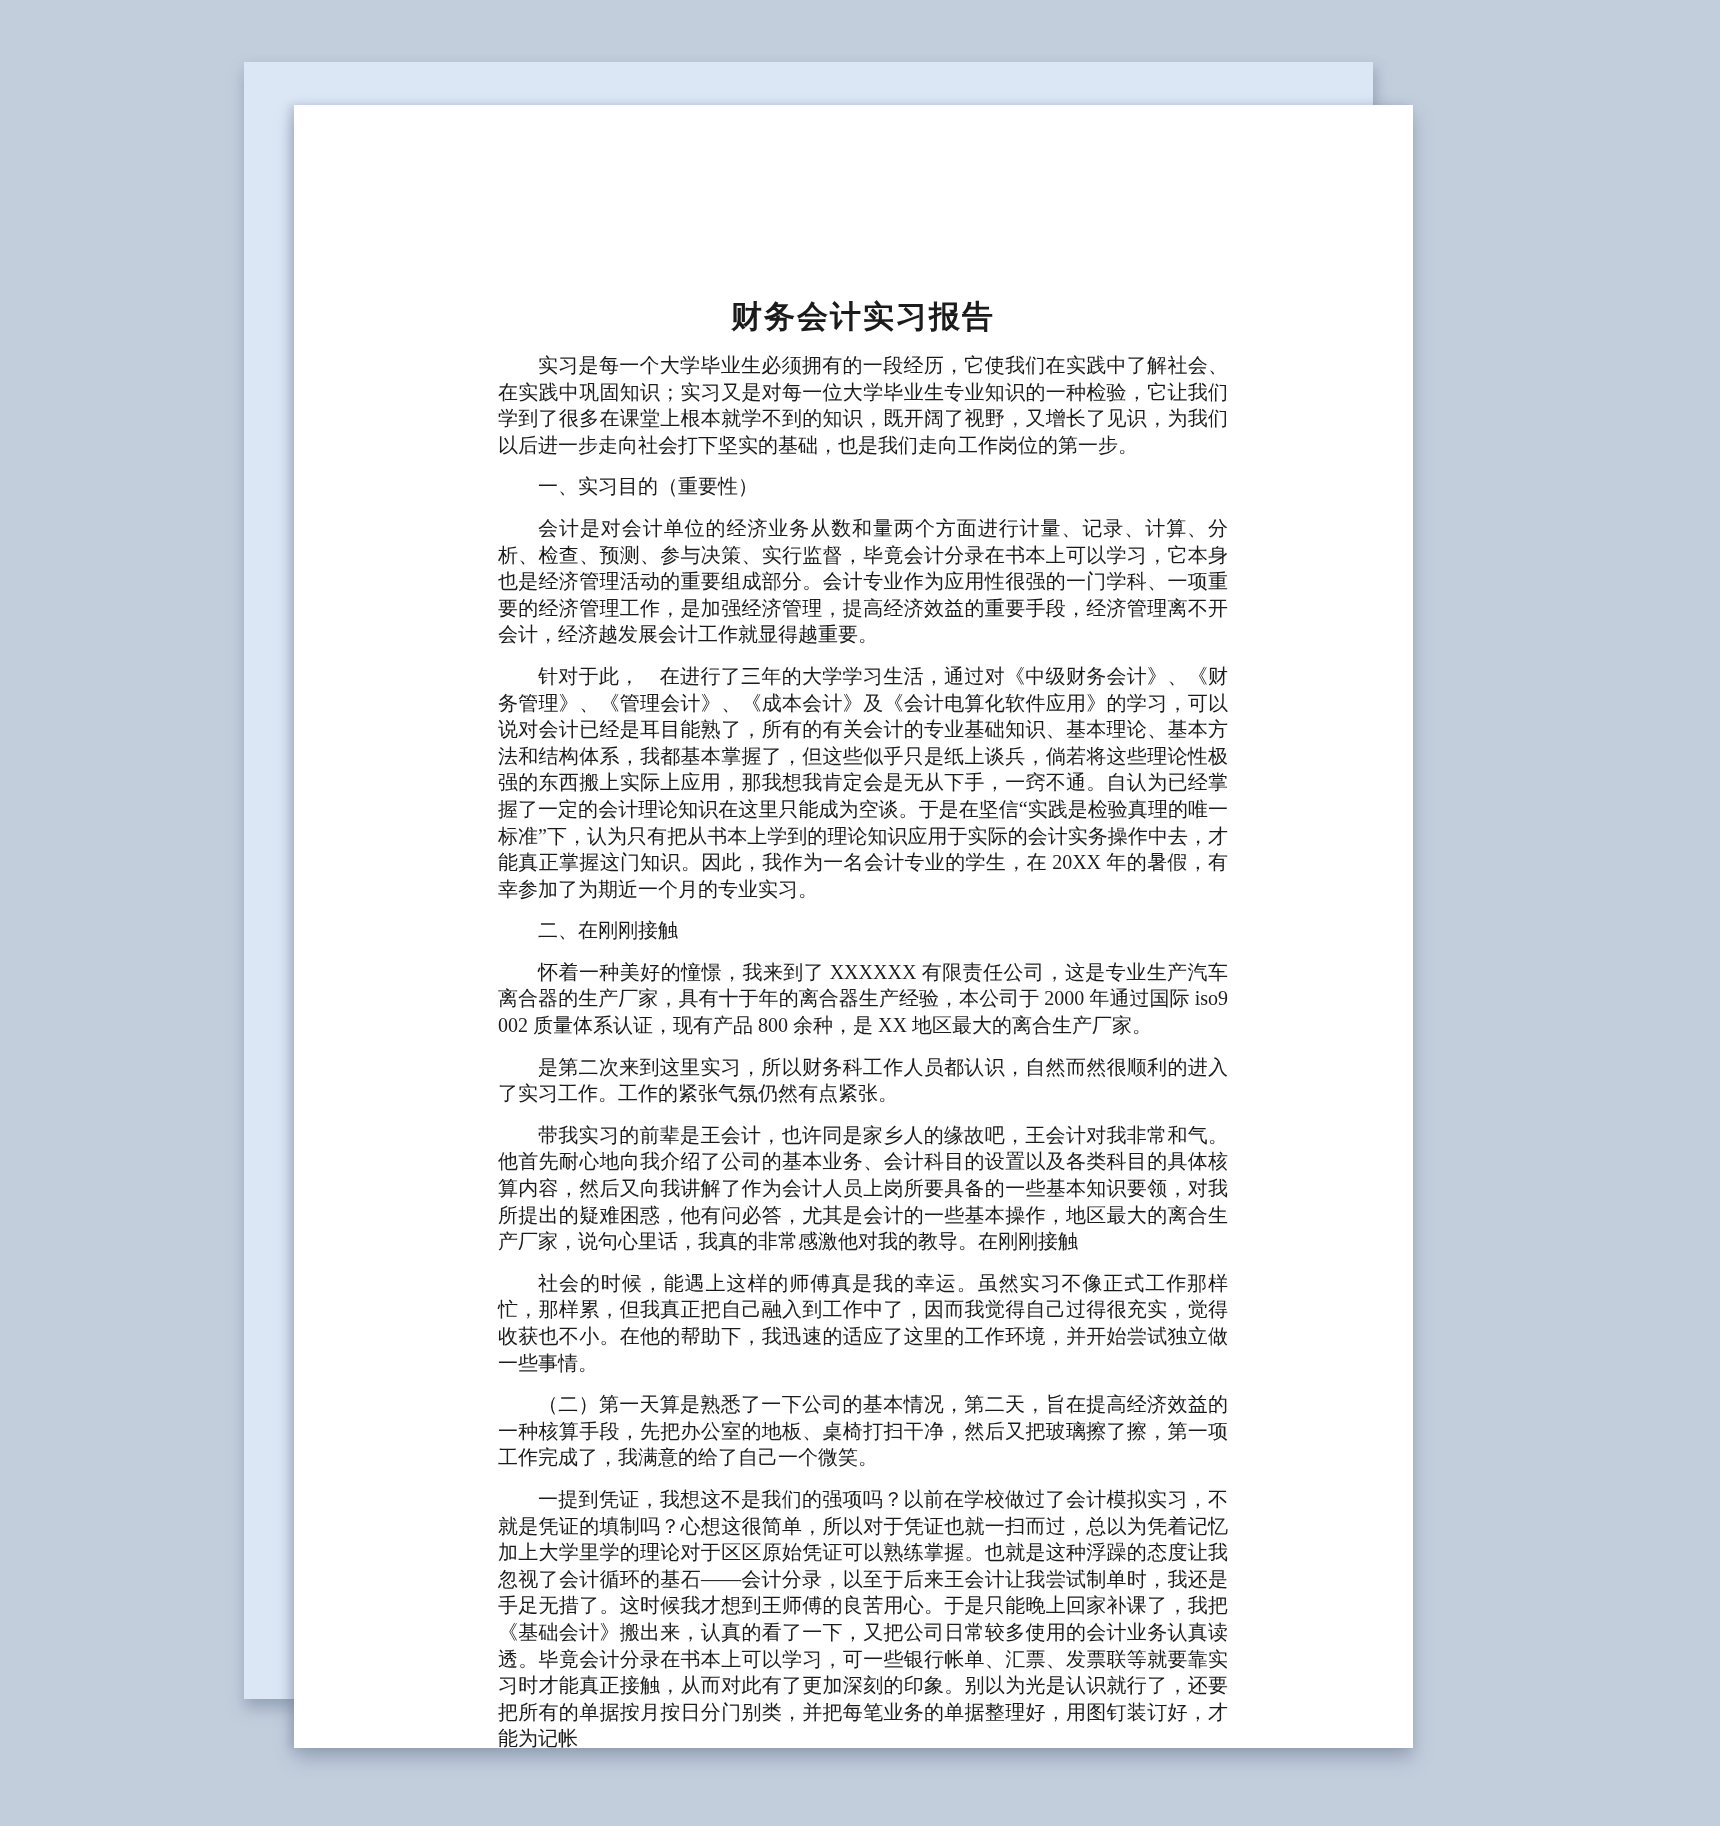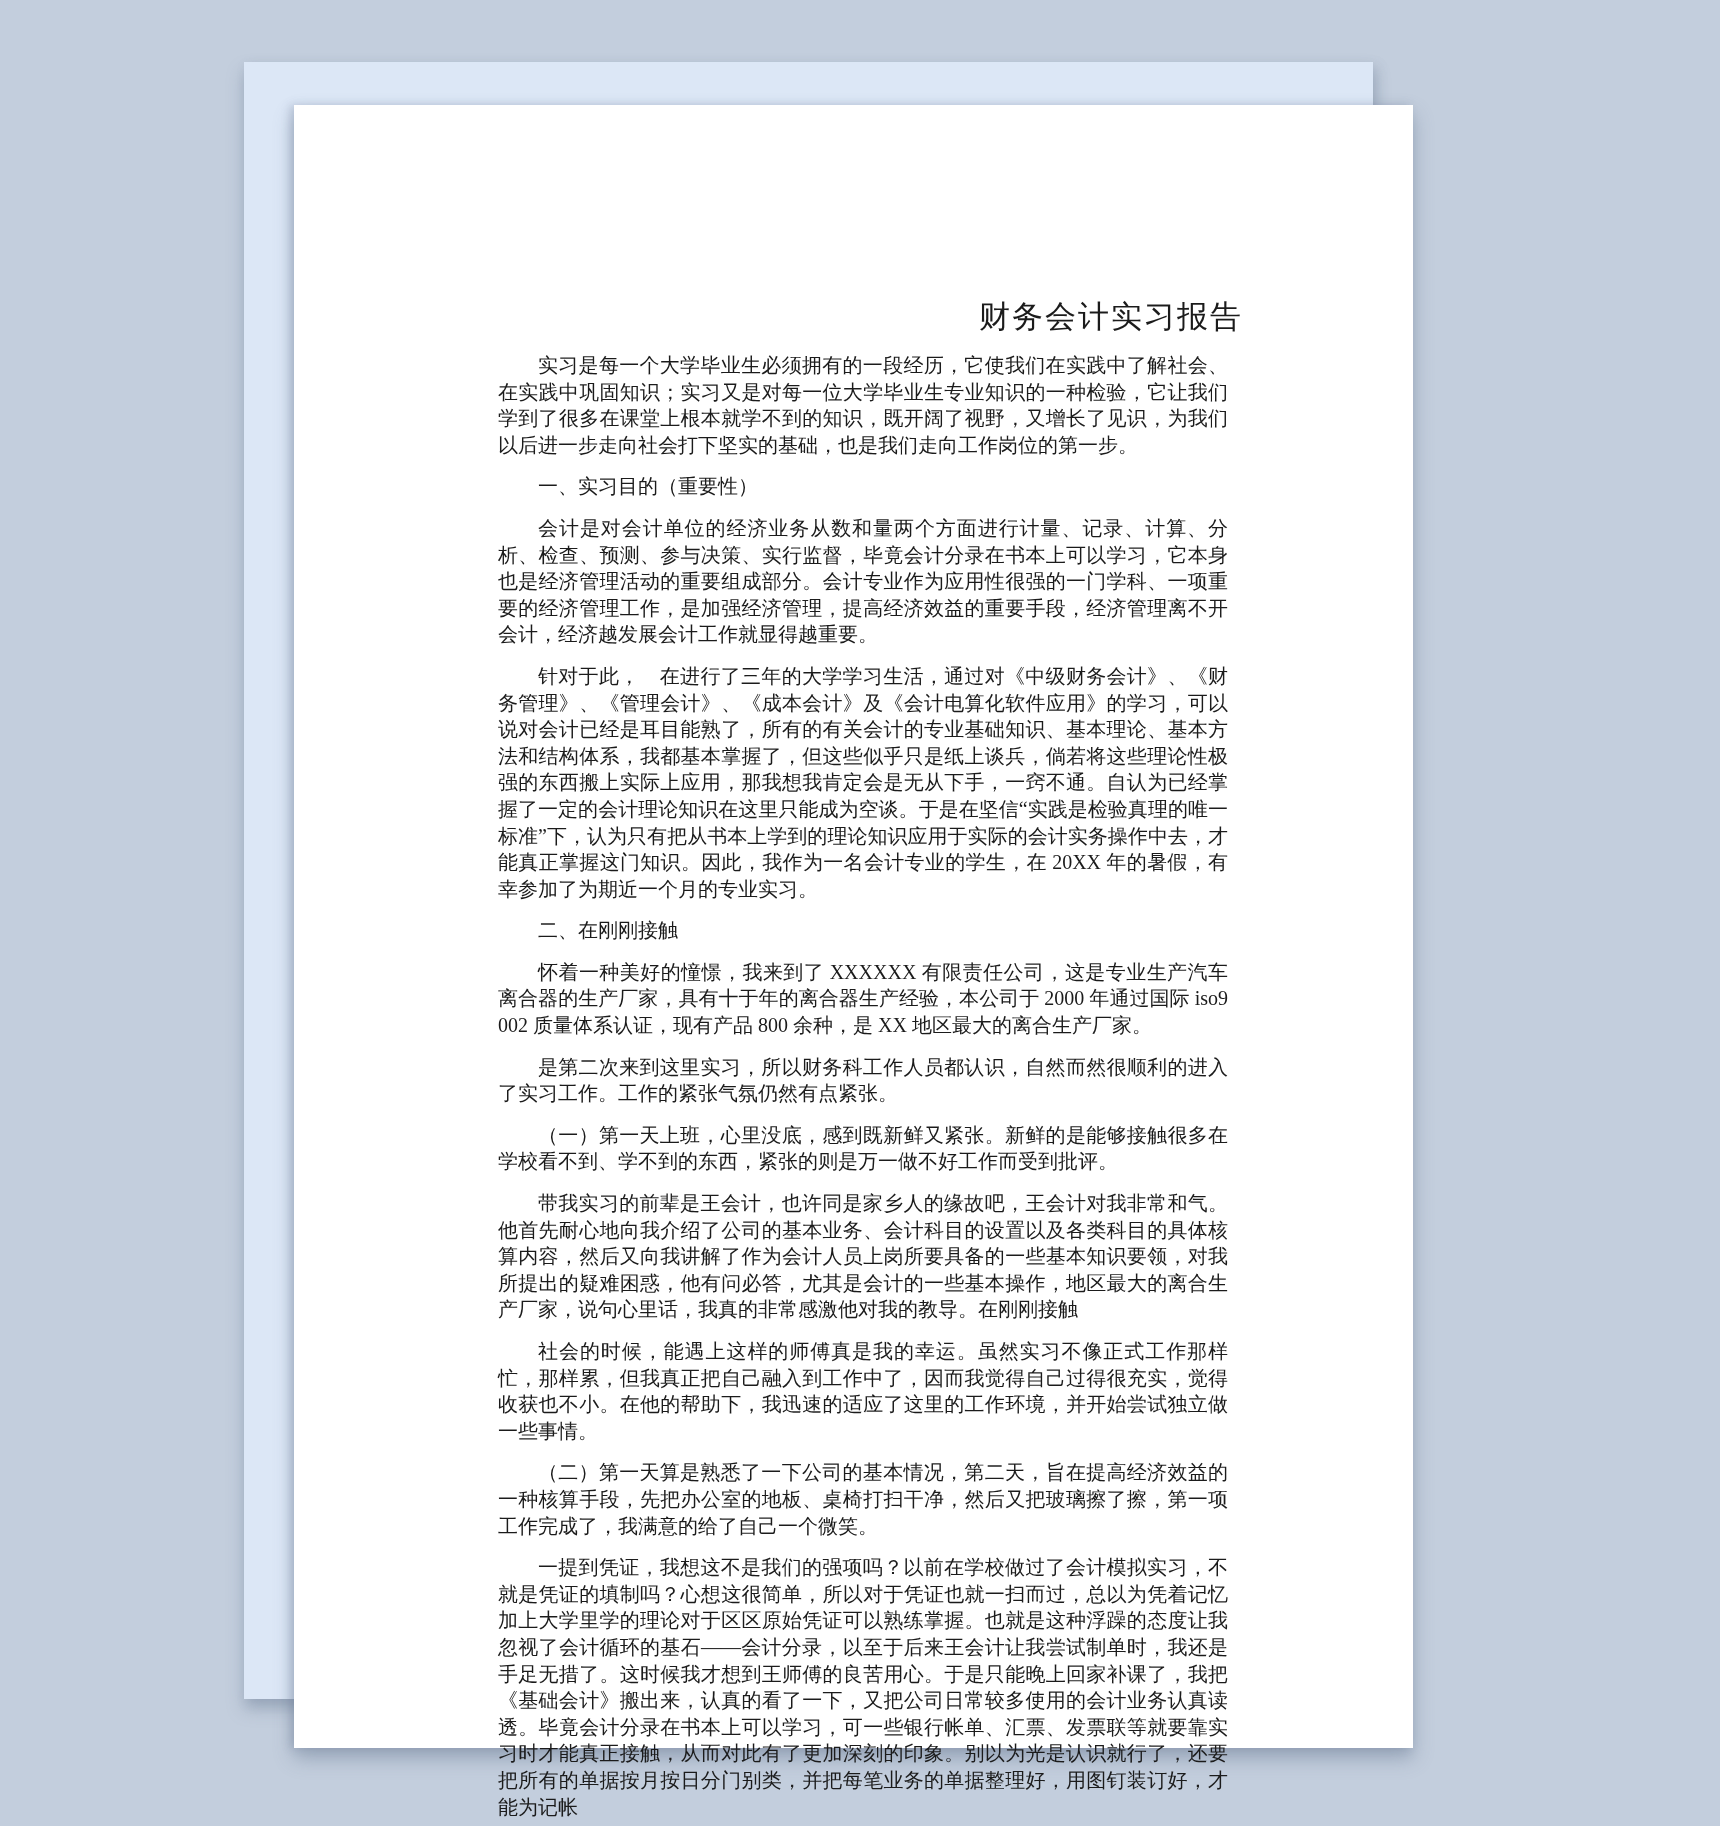--- a/index.html
+++ b/index.html
@@ -31,23 +31,23 @@
     left:294px; top:105px;
     width:1119px; height:1643px;
     background: var(--paper);
     box-shadow: -4px 0 8px rgba(110,126,152,0.28), 0 10px 18px rgba(96,112,140,0.45);
     box-sizing:border-box;
     padding: 192px 170px 0 189px;
   }
   .doc-title{
     margin:0 0 12px 0;
     font-size:31px;
-    font-weight:400;
+    font-weight:700;
     letter-spacing:2px;
-    text-align:right;
+    text-align:center;
     color: var(--ink);
     line-height:40px;
   }
   .para{
     margin:15px;
     font-size:20px;
     line-height:26.6px;
     color: var(--ink);
     text-align: justify;
     text-indent: 2em;
@@ -62,20 +62,19 @@
   <div class="paper">
     <h1 class="doc-title">财务会计实习报告</h1>
     <div>
         <p class="para">实习是每一个大学毕业生必须拥有的一段经历，它使我们在实践中了解社会、在实践中巩固知识；实习又是对每一位大学毕业生专业知识的一种检验，它让我们学到了很多在课堂上根本就学不到的知识，既开阔了视野，又增长了见识，为我们以后进一步走向社会打下坚实的基础，也是我们走向工作岗位的第一步。</p>
         <p class="para">一、实习目的（重要性）</p>
         <p class="para">会计是对会计单位的经济业务从数和量两个方面进行计量、记录、计算、分析、检查、预测、参与决策、实行监督，毕竟会计分录在书本上可以学习，它本身也是经济管理活动的重要组成部分。会计专业作为应用性很强的一门学科、一项重要的经济管理工作，是加强经济管理，提高经济效益的重要手段，经济管理离不开会计，经济越发展会计工作就显得越重要。</p>
         <p class="para">针对于此，　在进行了三年的大学学习生活，通过对《中级财务会计》、《财务管理》、《管理会计》、《成本会计》及《会计电算化软件应用》的学习，可以说对会计已经是耳目能熟了，所有的有关会计的专业基础知识、基本理论、基本方法和结构体系，我都基本掌握了，但这些似乎只是纸上谈兵，倘若将这些理论性极强的东西搬上实际上应用，那我想我肯定会是无从下手，一窍不通。自认为已经掌握了一定的会计理论知识在这里只能成为空谈。于是在坚信“实践是检验真理的唯一标准”下，认为只有把从书本上学到的理论知识应用于实际的会计实务操作中去，才能真正掌握这门知识。因此，我作为一名会计专业的学生，在 20XX 年的暑假，有幸参加了为期近一个月的专业实习。</p>
         <p class="para">二、在刚刚接触</p>
         <p class="para">怀着一种美好的憧憬，我来到了 XXXXXX 有限责任公司，这是专业生产汽车离合器的生产厂家，具有十于年的离合器生产经验，本公司于 2000 年通过国际 iso9002 质量体系认证，现有产品 800 余种，是 XX 地区最大的离合生产厂家。</p>
         <p class="para">是第二次来到这里实习，所以财务科工作人员都认识，自然而然很顺利的进入了实习工作。工作的紧张气氛仍然有点紧张。</p>
-        <p class="para">（一）第一天上班，心里没底，感到既新鲜又紧张。新鲜的是能够接触很多在学校看不到、学不到的东西，紧张的则是万一做不好工作而受到批评。</p>
         <p class="para">带我实习的前辈是王会计，也许同是家乡人的缘故吧，王会计对我非常和气。他首先耐心地向我介绍了公司的基本业务、会计科目的设置以及各类科目的具体核算内容，然后又向我讲解了作为会计人员上岗所要具备的一些基本知识要领，对我所提出的疑难困惑，他有问必答，尤其是会计的一些基本操作，地区最大的离合生产厂家，说句心里话，我真的非常感激他对我的教导。在刚刚接触</p>
         <p class="para">社会的时候，能遇上这样的师傅真是我的幸运。虽然实习不像正式工作那样忙，那样累，但我真正把自己融入到工作中了，因而我觉得自己过得很充实，觉得收获也不小。在他的帮助下，我迅速的适应了这里的工作环境，并开始尝试独立做一些事情。</p>
         <p class="para">（二）第一天算是熟悉了一下公司的基本情况，第二天，旨在提高经济效益的一种核算手段，先把办公室的地板、桌椅打扫干净，然后又把玻璃擦了擦，第一项工作完成了，我满意的给了自己一个微笑。</p>
         <p class="para">一提到凭证，我想这不是我们的强项吗？以前在学校做过了会计模拟实习，不就是凭证的填制吗？心想这很简单，所以对于凭证也就一扫而过，总以为凭着记忆加上大学里学的理论对于区区原始凭证可以熟练掌握。也就是这种浮躁的态度让我忽视了会计循环的基石——会计分录，以至于后来王会计让我尝试制单时，我还是手足无措了。这时候我才想到王师傅的良苦用心。于是只能晚上回家补课了，我把《基础会计》搬出来，认真的看了一下，又把公司日常较多使用的会计业务认真读透。毕竟会计分录在书本上可以学习，可一些银行帐单、汇票、发票联等就要靠实习时才能真正接触，从而对此有了更加深刻的印象。别以为光是认识就行了，还要把所有的单据按月按日分门别类，并把每笔业务的单据整理好，用图钉装订好，才能为记帐</p>
       </div>
   </div>
 </div>
 
 </body></html>

